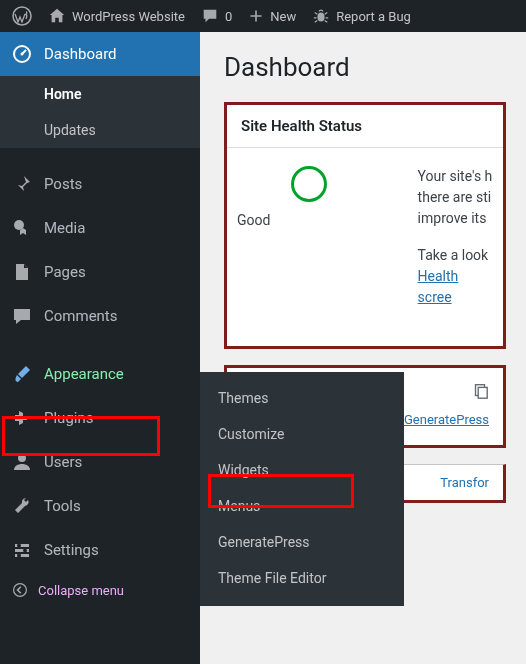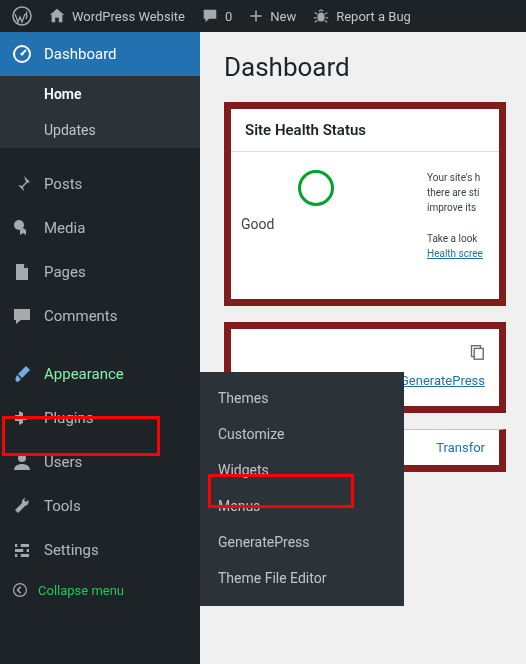--- a/index.html
+++ b/index.html
@@ -65,21 +65,21 @@
   }
   .submenu .sub {
     padding: 10px 14px 10px 44px;
     color:#c3c4c7;
     font-size:14px;
     cursor:pointer;
   }
   .submenu .sub.active { color:#fff; font-weight:600; }
   .collapse {
     display:flex; align-items:center; gap:10px;
-    padding:10px 12px; color:#22c55e; cursor:pointer; font-size:13px;
+    padding:10px 12px; color:#f0abfc; cursor:pointer; font-size:13px;
   }
 
   
   .flyout {
     position:absolute;
     left:200px;
     top:372px;
     width:204px;
     background:#2c3338;
     color:#c3c4c7;
@@ -102,36 +102,36 @@
 
   
   .main {
     position:absolute; left:200px; top:32px; right:0; bottom:0;
     background:#f0f0f1;
     padding:20px 20px 0 24px;
     color:#1d2327;
   }
   .main h1 { font-size:26px; font-weight:400; margin-bottom:20px; }
   .panel {
-    background:#fff; border:7px solid #7f1d1d;
+    background:#fff; border:3px solid #7f1d1d;
     margin-bottom:16px;
   }
   .panel h2 {
     font-size:15px; font-weight:600;
     padding:12px 14px; border-bottom:1px solid #dcdcde;
   }
   .health-body {
     display:flex; padding:18px 10px 22px 10px; gap:36px; align-items:flex-start;
   }
   .health-ind { text-align:left; width:150px; }
   .health-circle {
     width:36px; height:36px; border:3px solid #00a32a; border-radius:50%;
     margin:0 auto 10px auto;
   }
-  .health-text p { font-size:10px; color:#3c434a; margin-bottom:16px; line-height:1.5; }
+  .health-text p { font-size:14px; color:#3c434a; margin-bottom:16px; line-height:1.5; }
   a.link { color:#2271b1; text-decoration:underline; cursor:pointer; }
 
   .glance-body { padding:14px 14px 18px 14px; }
   .glance-body .row { display:flex; justify-content:flex-end; align-items:center; gap:6px; color:#3c434a; margin-bottom:12px; }
   .glance-body .row svg { fill:#646970; }
   .glance-body .theme { font-size:13px; color:#3c434a; text-align:right; }
   .activity-foot { text-align:right; color:#2271b1; padding:10px 14px; }
 </style>
 </head>
 <body>

